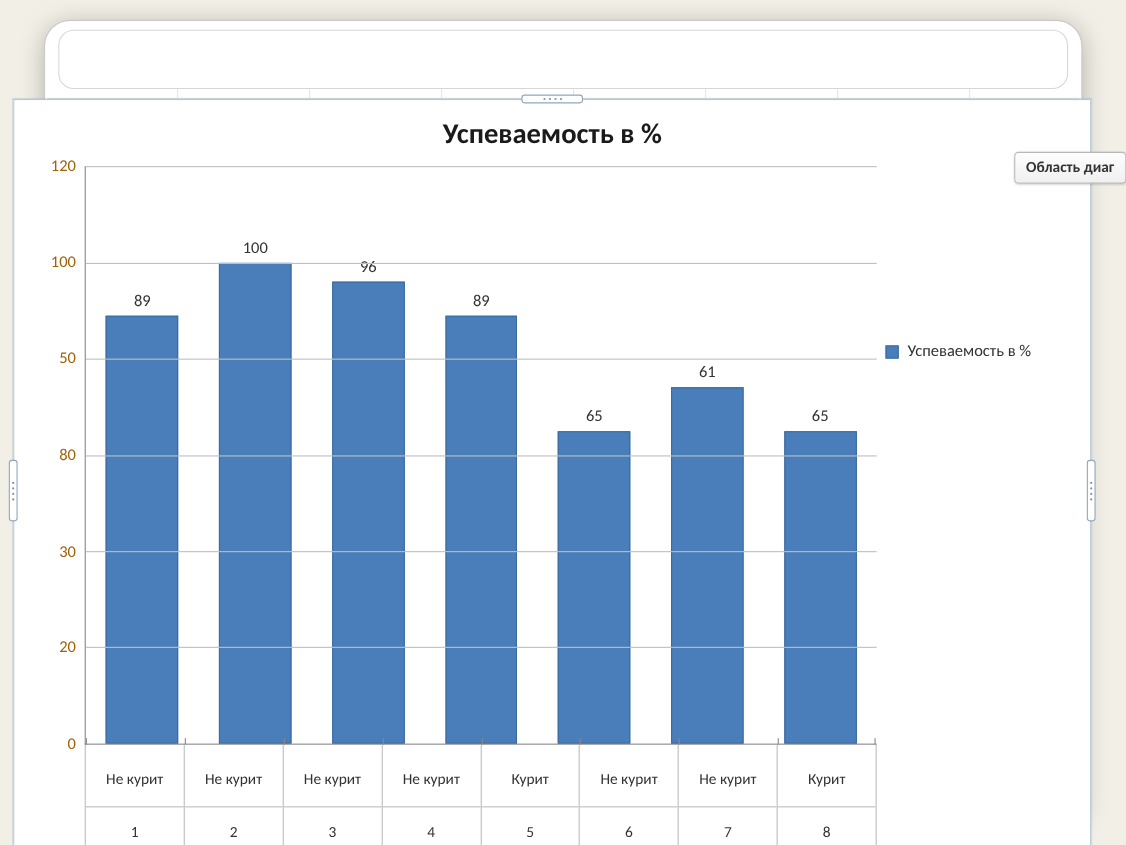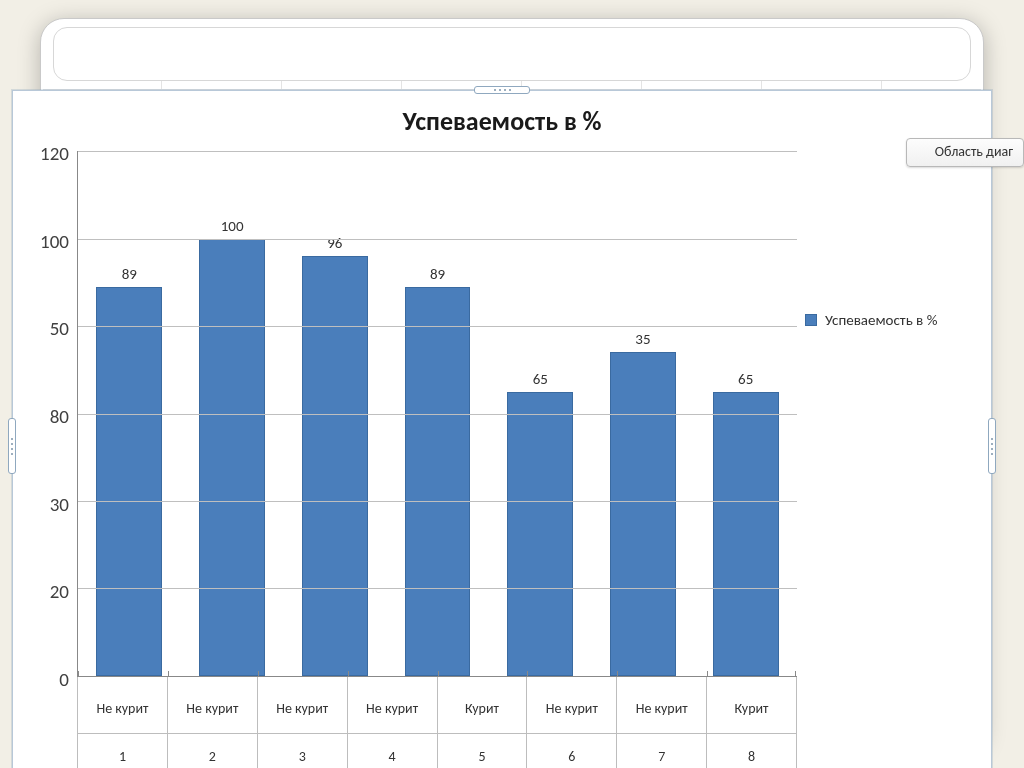--- a/index.html
+++ b/index.html
@@ -126,22 +126,22 @@
     right: 0;
     height: 1px;
     background: #bfbfbf;
   }
 
   .y-tick-label {
     position: absolute;
     left: 0;
     width: 42px;
     text-align: right;
-    font-size: 19px;
-    color: #404040;
+    font-size: 15px;
+    color: #a16207;
   }
 
   .bars {
     position: absolute;
     inset: 0;
     display: flex;
   }
   .bar-slot {
     flex: 1 1 0;
     position: relative;
@@ -234,28 +234,29 @@
     background: #4a7ebb;
     border: 1px solid #3a6aa0;
     box-sizing: border-box;
   }
 
   
   .tooltip-box {
     position: absolute;
     top: 138px;
     right: 0;
-    padding: 4px 10px 6px 28px;
+    padding: 4px 10px 6px 10px;
     background: linear-gradient(#fdfdfd, #f0f0f0);
     border: 1px solid #b8b8b8;
     border-radius: 4px;
     font-size: 14px;
     color: #333;
     box-shadow: 0 1px 2px rgba(0,0,0,0.15);
     white-space: nowrap;
+    font-weight: bold;
   }
 </style>
 </head>
 <body>
 
 <div class="slide-frame">
   <div class="slide-inner-top"></div>
 
   <div class="spreadsheet-grid">
     <div class="cell-line-v" style="left:120px"></div>
@@ -326,21 +327,21 @@
           <div class="bar-slot">
             <div class="bar-rect" style="height: 74.1667%; background: rgb(74, 126, 187);"></div>
             <div class="bar-value-label" style="bottom: calc(74.1667% + 4px);">89</div>
           </div>
           <div class="bar-slot">
             <div class="bar-rect" style="height: 54.1667%; background: rgb(74, 126, 187);"></div>
             <div class="bar-value-label" style="bottom: calc(54.1667% + 4px);">65</div>
           </div>
           <div class="bar-slot">
             <div class="bar-rect" style="height: 61.6667%; background: rgb(74, 126, 187);"></div>
-            <div class="bar-value-label" style="bottom: calc(61.6667% + 4px);">35</div>
+            <div class="bar-value-label" style="bottom: calc(61.6667% + 4px);">61</div>
           </div>
           <div class="bar-slot">
             <div class="bar-rect" style="height: 54.1667%; background: rgb(74, 126, 187);"></div>
             <div class="bar-value-label" style="bottom: calc(54.1667% + 4px);">65</div>
           </div>
         </div>
     <div class="gridline" style="top: 83.3333%;"></div>
         <div class="gridline" style="top: 66.6667%;"></div>
         <div class="gridline" style="top: 50%;"></div>
         <div class="gridline" style="top: 33.3333%;"></div>

